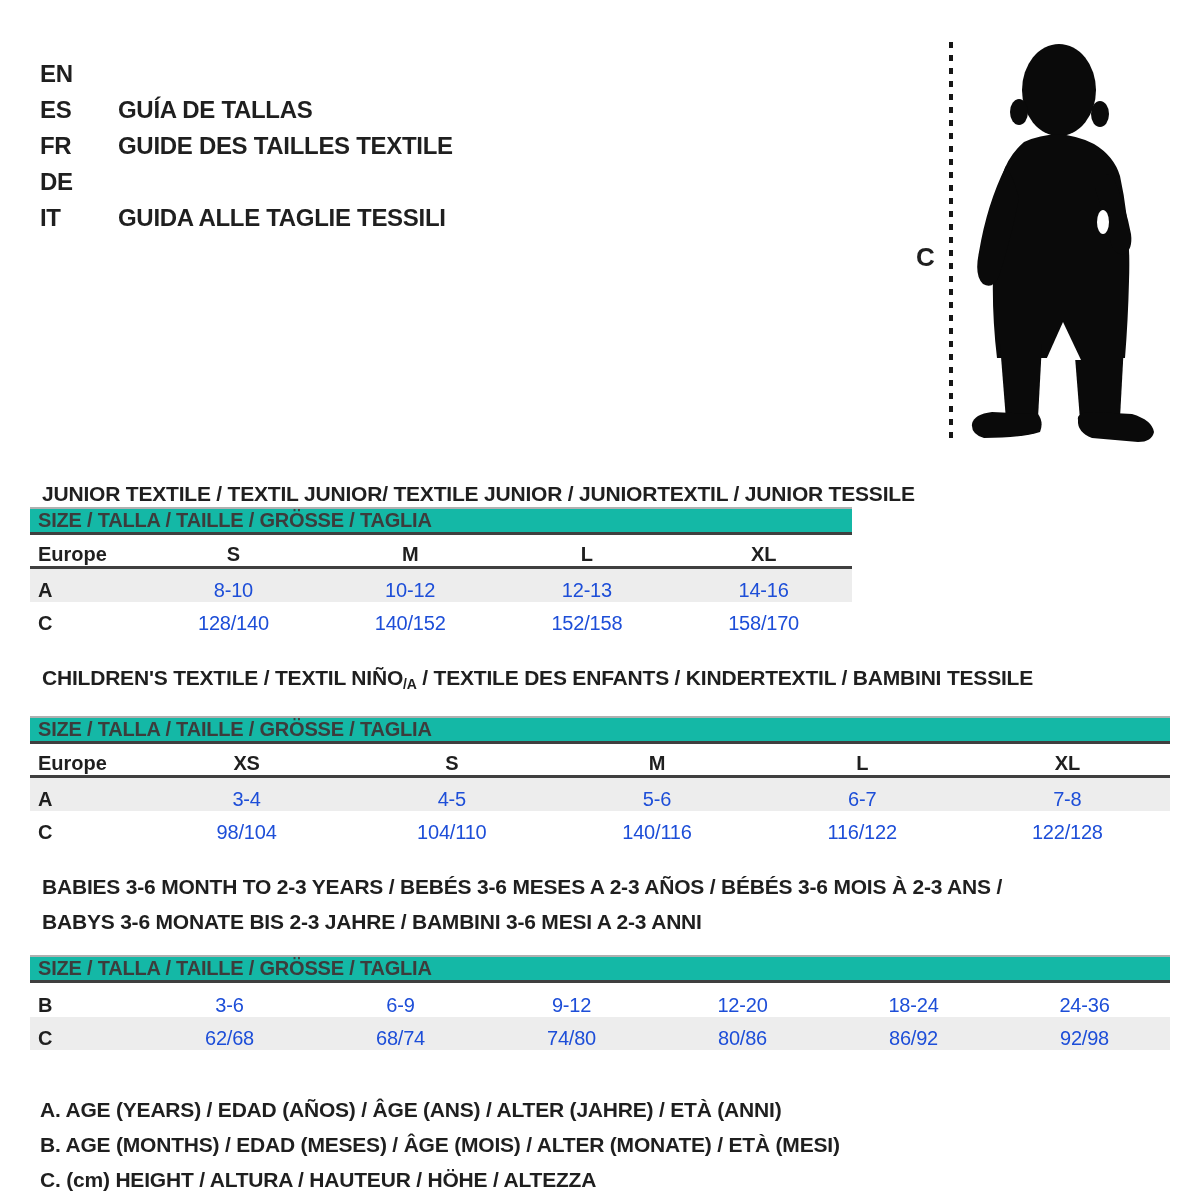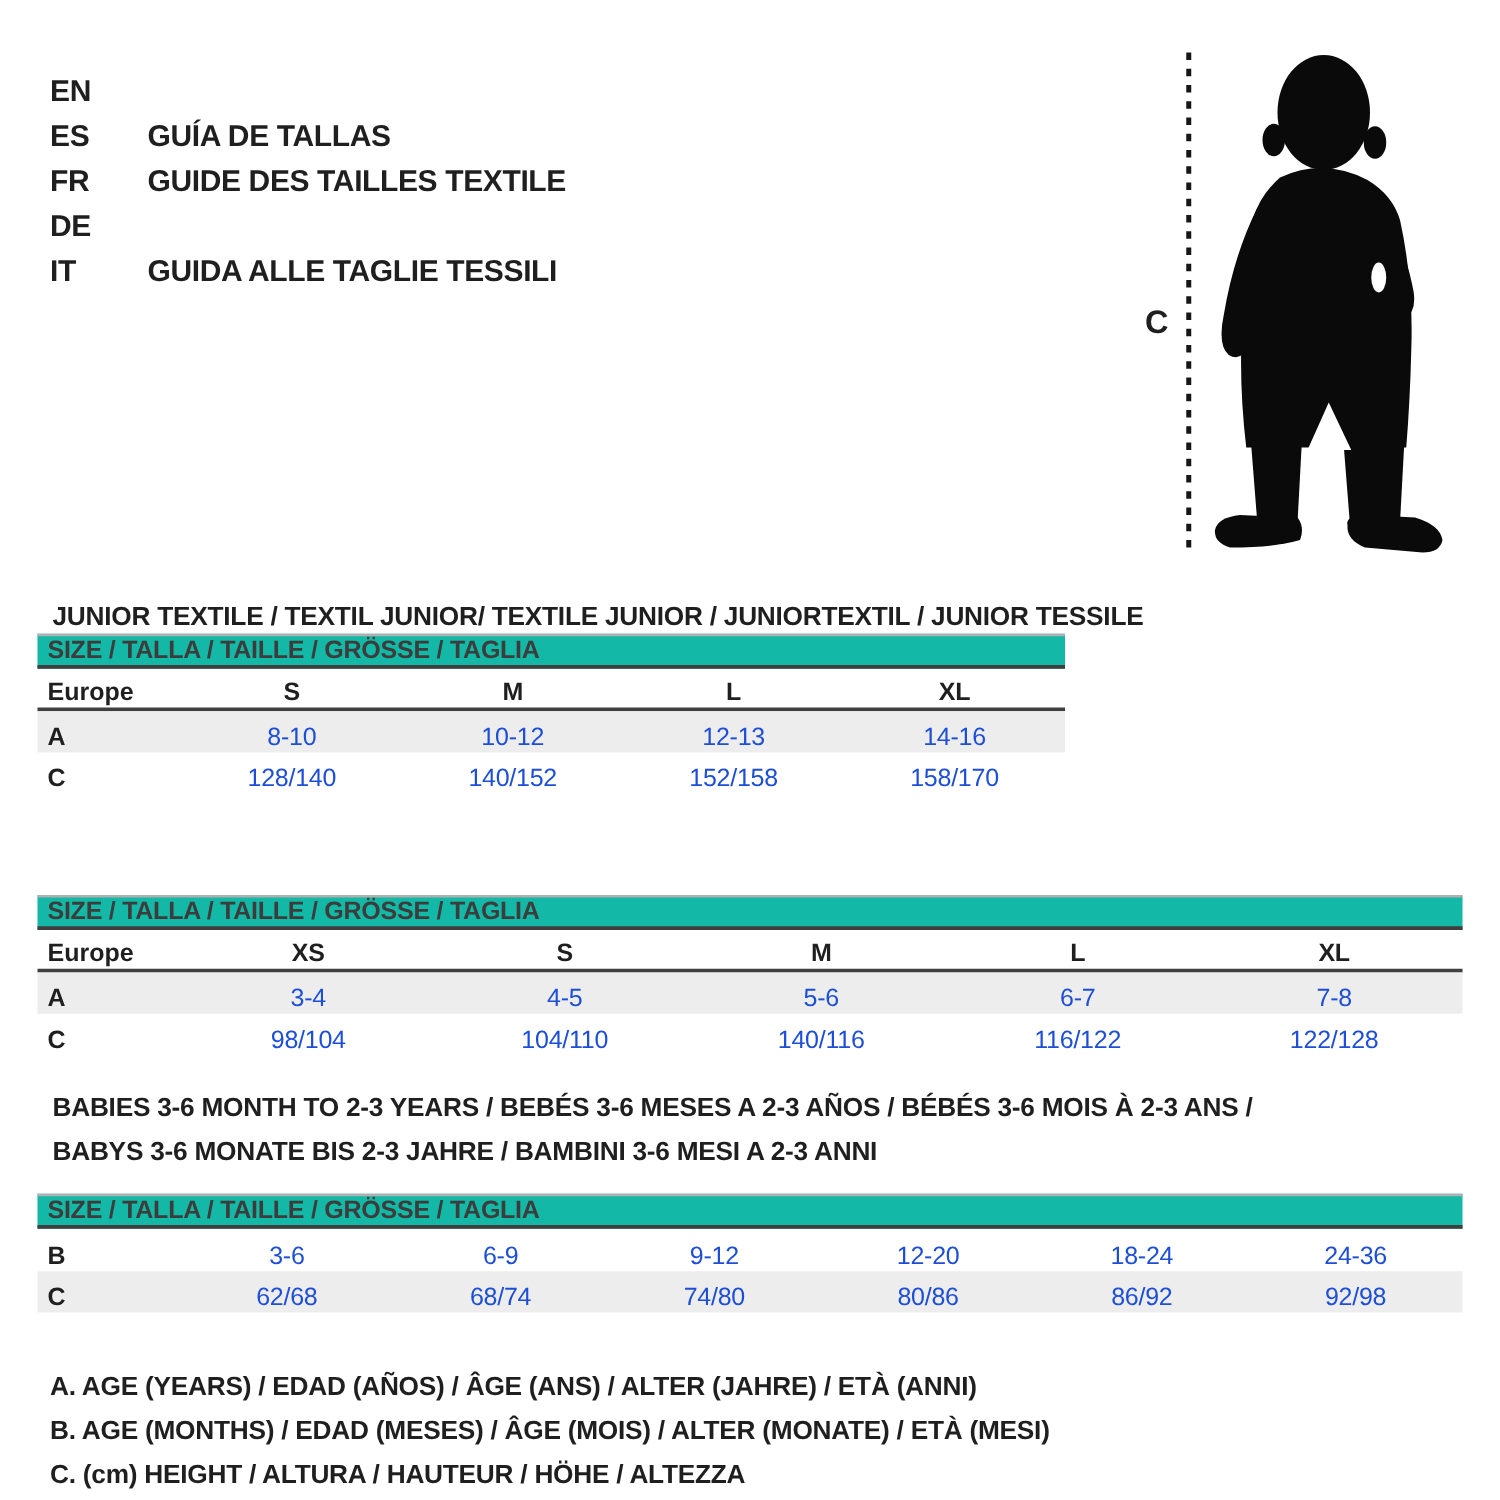--- a/index.html
+++ b/index.html
@@ -129,20 +129,21 @@
     </div>
     <div class="row">
       <span class="c0">C</span>
       <span class="cc">128/140</span>
       <span class="cc">140/152</span>
       <span class="cc">152/158</span>
       <span class="cc">158/170</span>
     </div>
   </div>
 
+  <div class="sec-title" id="children-title"><span>CHILDREN'S TEXTILE / TEXTIL NIÑO</span><sub>/A</sub><span> / TEXTILE DES ENFANTS / KINDERTEXTIL / BAMBINI TESSILE</span></div>
   <div class="tbl t-child" id="children-table">
     <div class="size-bar">SIZE / TALLA / TAILLE / GRÖSSE / TAGLIA</div>
     <div class="row head">
       <span class="c0">Europe</span>
       <span class="cc">XS</span>
       <span class="cc">S</span>
       <span class="cc">M</span>
       <span class="cc">L</span>
       <span class="cc">XL</span>
     </div>

